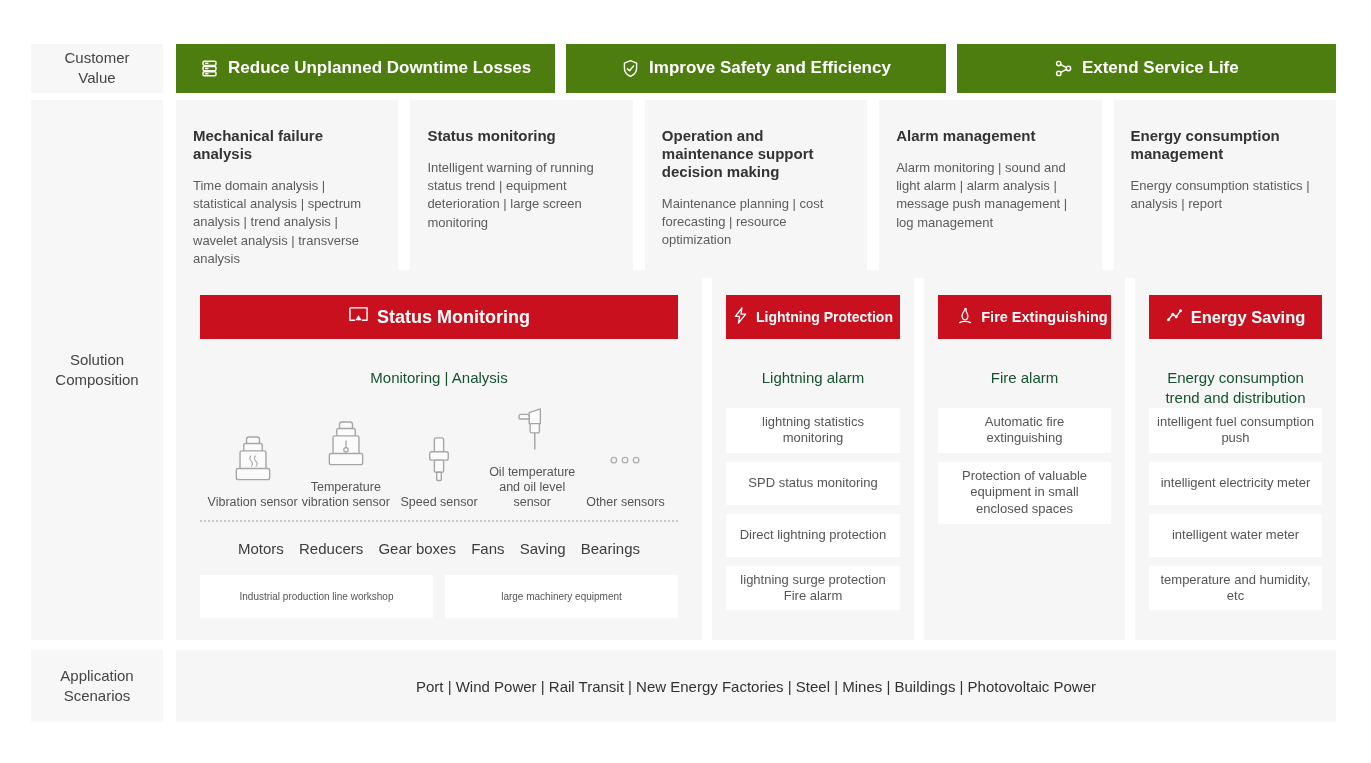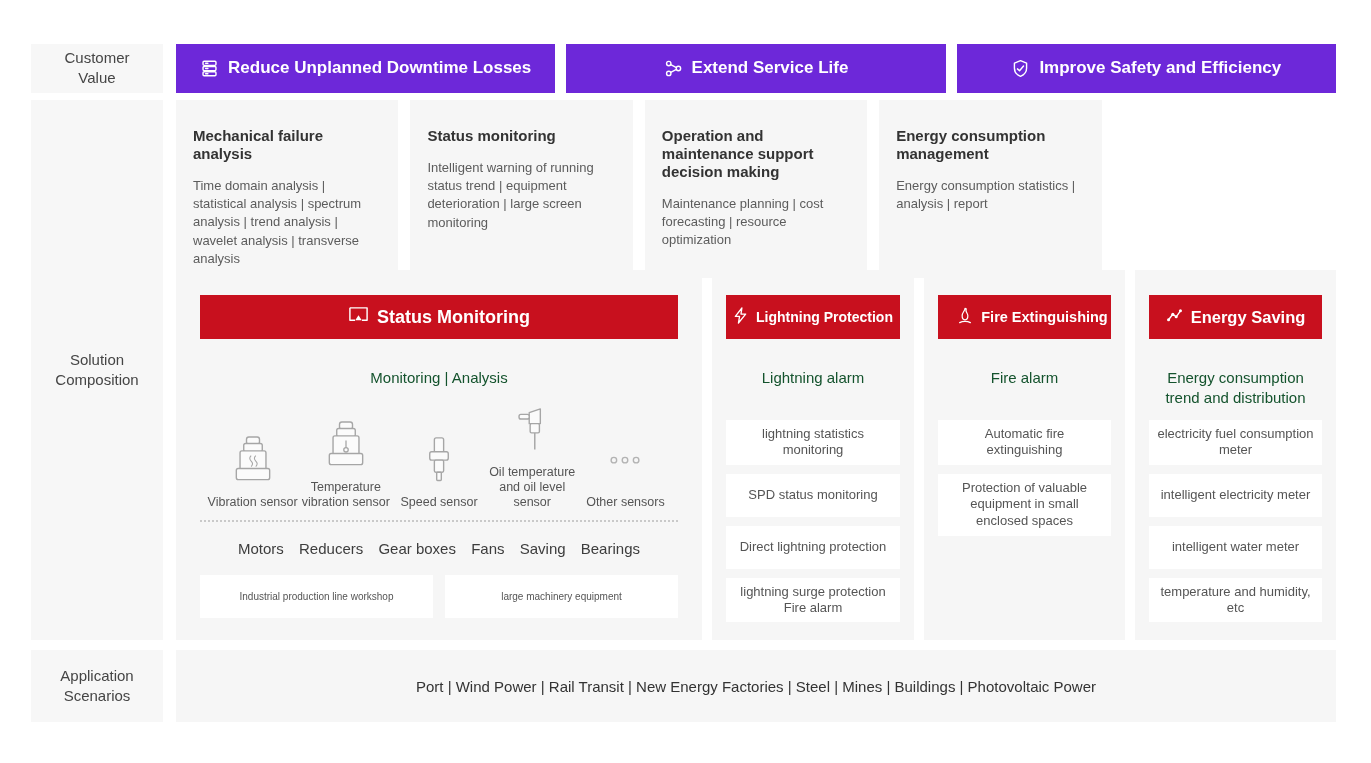--- a/index.html
+++ b/index.html
@@ -22,21 +22,21 @@
     display: flex; align-items: center; justify-content: center;
     text-align: center;
     font-size: 15px; color: #454545;
     line-height: 1.35;
     padding: 4px 14px;
   }
 
   
   .banners { display: flex; gap: 11px; }
   .banner {
-    flex: 1; background: #6d28d9;
+    flex: 1; background: #4d7c0f;
     display: flex; align-items: center; justify-content: center; gap: 9px;
     color: #fff; font-weight: bold; font-size: 17px;
   }
   .banner .icon { display: inline-flex; align-items: center; }
 
   
   .solution-content { display: flex; flex-direction: column; }
   .cards { display: grid; grid-template-columns: repeat(5, 1fr); gap: 12px; height: 160px; margin-bottom: 10px; }
   .card { background: #f6f6f6; padding: 27px 17px 10px 17px; }
   .card h3 { font-size: 15px; color: #333; font-weight: bold; line-height: 1.2; margin-bottom: 14px; }
@@ -64,21 +64,21 @@
   .workshop-boxes { display: grid; grid-template-columns: 1fr 1fr; gap: 12px; margin-top: 18px; }
   .workshop-box {
     background: #ffffff; height: 43px;
     display: flex; align-items: center; justify-content: center;
     font-size: 10px; color: #555;
   }
 
   
   .side-panel { padding: 25px 14px 0 14px; }
   .side-panel .panel-subtitle { margin-top: 29px; min-height: 40px; display: flex; align-items: flex-start; justify-content: center; }
-  .side-panel .items { margin-top: 12px; }
+  .side-panel .items { }
   .side-item {
     background: #ffffff; min-height: 43px;
     display: flex; align-items: center; justify-content: center; text-align: center;
     font-size: 13px; color: #555; line-height: 1.25;
     padding: 6px 8px; margin-bottom: 9px;
   }
   .hdr-lightning { font-size: 14px; }
   .hdr-fire { font-size: 14.5px; padding-left: 16px; }
   .hdr-energy { font-size: 16.5px; }
 
@@ -109,61 +109,65 @@
             <line x1="5.9" y1="4.55" x2="8.3" y2="4.55"></line>
             <line x1="5.9" y1="10.05" x2="8.3" y2="10.05"></line>
             <line x1="5.9" y1="15.55" x2="8.3" y2="15.55"></line>
           </svg>
         </span>
         <span>Reduce Unplanned Downtime Losses</span>
       </div>
 
       <div class="banner">
         <span class="icon">
+          <svg width="19" height="19" viewBox="0 0 20 20" fill="none" stroke="#fff" stroke-width="1.5" stroke-linejoin="round" stroke-linecap="round">
+            <path d="M10 1.8 L16.4 4.3 V9.8 C16.4 13.9 13.6 16.8 10 18.2 C6.4 16.8 3.6 13.9 3.6 9.8 V4.3 Z"></path>
+            <polyline points="6.8,10.4 9,12.4 13.2,7.4"></polyline>
+          </svg>
+        </span>
+        <span>Improve Safety and Efficiency</span>
+      </div>
+
+      <div class="banner">
+        <span class="icon">
           <svg width="19" height="19" viewBox="0 0 20 20" fill="none" stroke="#fff" stroke-width="1.5">
             <circle cx="5" cy="4.8" r="2.3"></circle>
             <circle cx="5" cy="15.2" r="2.3"></circle>
             <circle cx="15.2" cy="10" r="2.3"></circle>
             <line x1="7.1" y1="5.9" x2="13.1" y2="9"></line>
             <line x1="7.1" y1="14.1" x2="13.1" y2="11"></line>
           </svg>
         </span>
         <span>Extend Service Life</span>
       </div>
 
-      <div class="banner">
-        <span class="icon">
-          <svg width="19" height="19" viewBox="0 0 20 20" fill="none" stroke="#fff" stroke-width="1.5" stroke-linejoin="round" stroke-linecap="round">
-            <path d="M10 1.8 L16.4 4.3 V9.8 C16.4 13.9 13.6 16.8 10 18.2 C6.4 16.8 3.6 13.9 3.6 9.8 V4.3 Z"></path>
-            <polyline points="6.8,10.4 9,12.4 13.2,7.4"></polyline>
-          </svg>
-        </span>
-        <span>Improve Safety and Efficiency</span>
-      </div>
-
     </div>
   </div>
 
   <div class="row row2">
     <div class="side-label">Solution Composition</div>
 
     <div class="solution-content">
 
       <div class="cards">
         <div class="card">
           <h3>Mechanical failure analysis</h3>
           <p>Time domain analysis | statistical analysis | spectrum analysis | trend analysis | wavelet analysis | transverse analysis</p>
         </div>
         <div class="card">
           <h3>Status monitoring</h3>
           <p>Intelligent warning of running status trend | equipment deterioration | large screen monitoring</p>
         </div>
         <div class="card">
           <h3>Operation and maintenance support decision making</h3>
           <p>Maintenance planning | cost forecasting | resource optimization</p>
+        </div>
+        <div class="card">
+          <h3>Alarm management</h3>
+          <p>Alarm monitoring | sound and light alarm | alarm analysis | message push management | log management</p>
         </div>
         <div class="card">
           <h3>Energy consumption management</h3>
           <p>Energy consumption statistics | analysis | report</p>
         </div>
       </div>
 
       <div class="panels">
 
         <div class="panel status-panel">
@@ -305,21 +309,21 @@
                 <circle cx="3" cy="15" r="1.8" fill="#fff" stroke="none"></circle>
                 <circle cx="8" cy="8.5" r="1.8" fill="#fff" stroke="none"></circle>
                 <circle cx="12" cy="11.5" r="1.8" fill="#fff" stroke="none"></circle>
                 <circle cx="17" cy="4.5" r="1.8" fill="#fff" stroke="none"></circle>
               </svg>
             </span>
             <span>Energy Saving</span>
           </div>
           <div class="panel-subtitle">Energy consumption trend and distribution</div>
           <div class="items">
-            <div class="side-item">electricity fuel consumption meter</div>
+            <div class="side-item">intelligent fuel consumption push</div>
             <div class="side-item">intelligent electricity meter</div>
             <div class="side-item">intelligent water meter</div>
             <div class="side-item">temperature and humidity, etc</div>
           </div>
         </div>
 
       </div>
     </div>
   </div>
 

